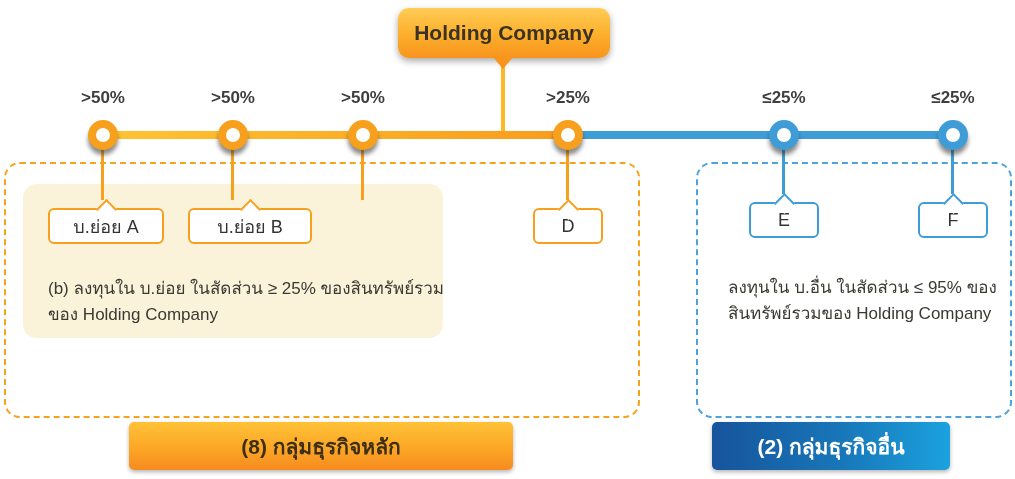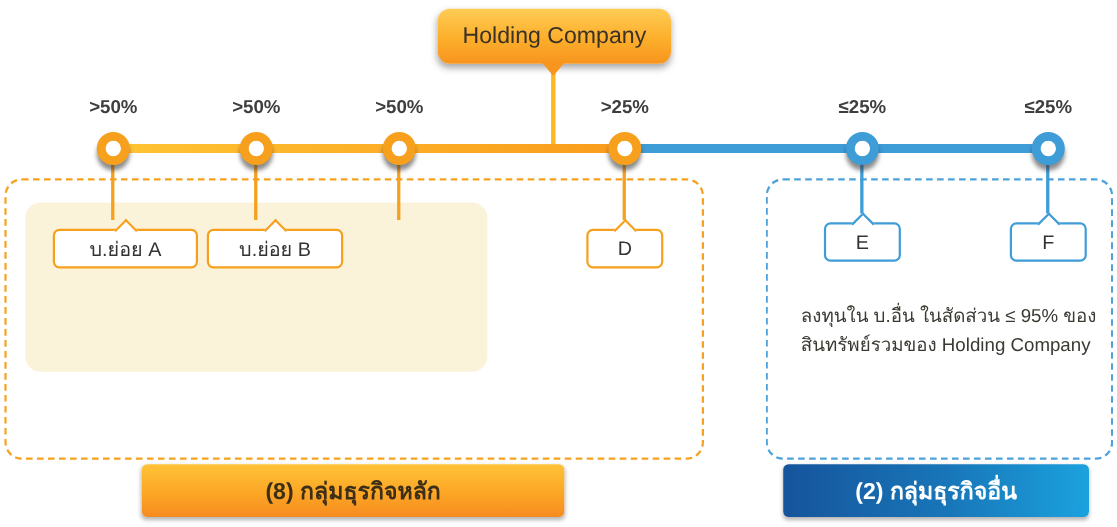--- a/index.html
+++ b/index.html
@@ -6,21 +6,21 @@
   #stage{
     position:relative;width:1015px;height:479px;background:#ffffff;overflow:hidden;
     font-family:"Liberation Sans","DejaVu Sans",sans-serif;
   }
   
   .hc-box{
     position:absolute;left:398px;top:8px;width:212px;height:50px;border-radius:11px;
     background:linear-gradient(180deg,#FFCC55 0%,#FCAE2B 55%,#F7941E 100%);
     box-shadow:0 3px 7px rgba(0,0,0,0.35);
     display:flex;align-items:center;justify-content:center;
-    font-size:21px;font-weight:normal;color:#3A3226;z-index:9;
+    font-size:21px;font-weight:bold;color:#3A3226;z-index:9;
   }
   .hc-pointer{
     position:absolute;left:492px;top:56px;width:0;height:0;z-index:9;
     border-left:11px solid transparent;border-right:11px solid transparent;
     border-top:13px solid #F7951E;
   }
   .hc-stem{position:absolute;left:501px;top:60px;width:4px;height:73px;background:#FFB724;z-index:2;}
 
   
   .grp{position:absolute;top:162px;height:256px;border-radius:16px;background:#fff;box-sizing:border-box;z-index:1;}
@@ -65,21 +65,21 @@
   .note{position:absolute;font-size:17px;line-height:1.55;color:#3A3A33;z-index:6;}
 
   
   .footer-label{
     position:absolute;top:422px;height:48px;border-radius:5px;z-index:6;
     display:flex;align-items:center;justify-content:center;
     font-size:21px;font-weight:bold;box-shadow:0 2px 4px rgba(0,0,0,0.3);
   }
   .footer-label.orange{left:129px;width:384px;color:#3D2F17;
     background:linear-gradient(180deg,#FFC237 0%,#FCA626 55%,#F68B1F 100%);}
-  .footer-label.blue{left:712px;width:278px;color:#ffffff;
+  .footer-label.blue{left:712px;width:238px;color:#ffffff;
     background:linear-gradient(90deg,#16549C 0%,#1877B9 55%,#1BA2DE 100%);}
 </style>
 </head>
 <body>
 
 <div id="stage">
 
   <div class="grp orange"></div>
   <div class="grp blue"></div>
   <div class="cream"></div>
@@ -107,36 +107,37 @@
   <div class="node blue" style="left:769px"></div>
   <div class="node blue" style="left:938px"></div>
 
   <div class="conn orange" style="left:101px;top:148px;height:52px"></div>
   <div class="conn orange" style="left:231px;top:148px;height:52px"></div>
   <div class="conn orange" style="left:361px;top:148px;height:52px"></div>
   <div class="conn orange" style="left:566px;top:148px;height:52px"></div>
   <div class="conn blue" style="left:782px;top:148px;height:46px"></div>
   <div class="conn blue" style="left:951px;top:148px;height:46px"></div>
 
-  <div class="entity orange" style="left:48px;top:208px;width:132px">
+  <div class="entity orange" style="left:48px;top:208px;width:116px">
       <span>บ.ย่อย A</span>
     </div>
   <div class="entity orange" style="left:188px;top:208px;width:124px">
       <span>บ.ย่อย B</span>
     </div>
   <div class="entity orange" style="left:533px;top:208px;width:70px">
       <span>D</span>
     </div>
   <div class="entity blue" style="left:749px;top:202px;width:70px">
       <span>E</span>
     </div>
   <div class="entity blue" style="left:918px;top:202px;width:70px">
       <span>F</span>
     </div>
 
+  <div class="note" style="left:48px;top:276px;width:397px">(b) ลงทุนใน บ.ย่อย ในสัดส่วน ≥ 25% ของสินทรัพย์รวมของ Holding Company</div>
   <div class="note" style="left:728px;top:275px;width:276px">ลงทุนใน บ.อื่น ในสัดส่วน ≤ 95% ของสินทรัพย์รวมของ Holding Company</div>
 
   <div class="footer-label orange">
     <span>(8) กลุ่มธุรกิจหลัก</span>
   </div>
   <div class="footer-label blue">
     <span>(2) กลุ่มธุรกิจอื่น</span>
   </div>
 
 </div>

